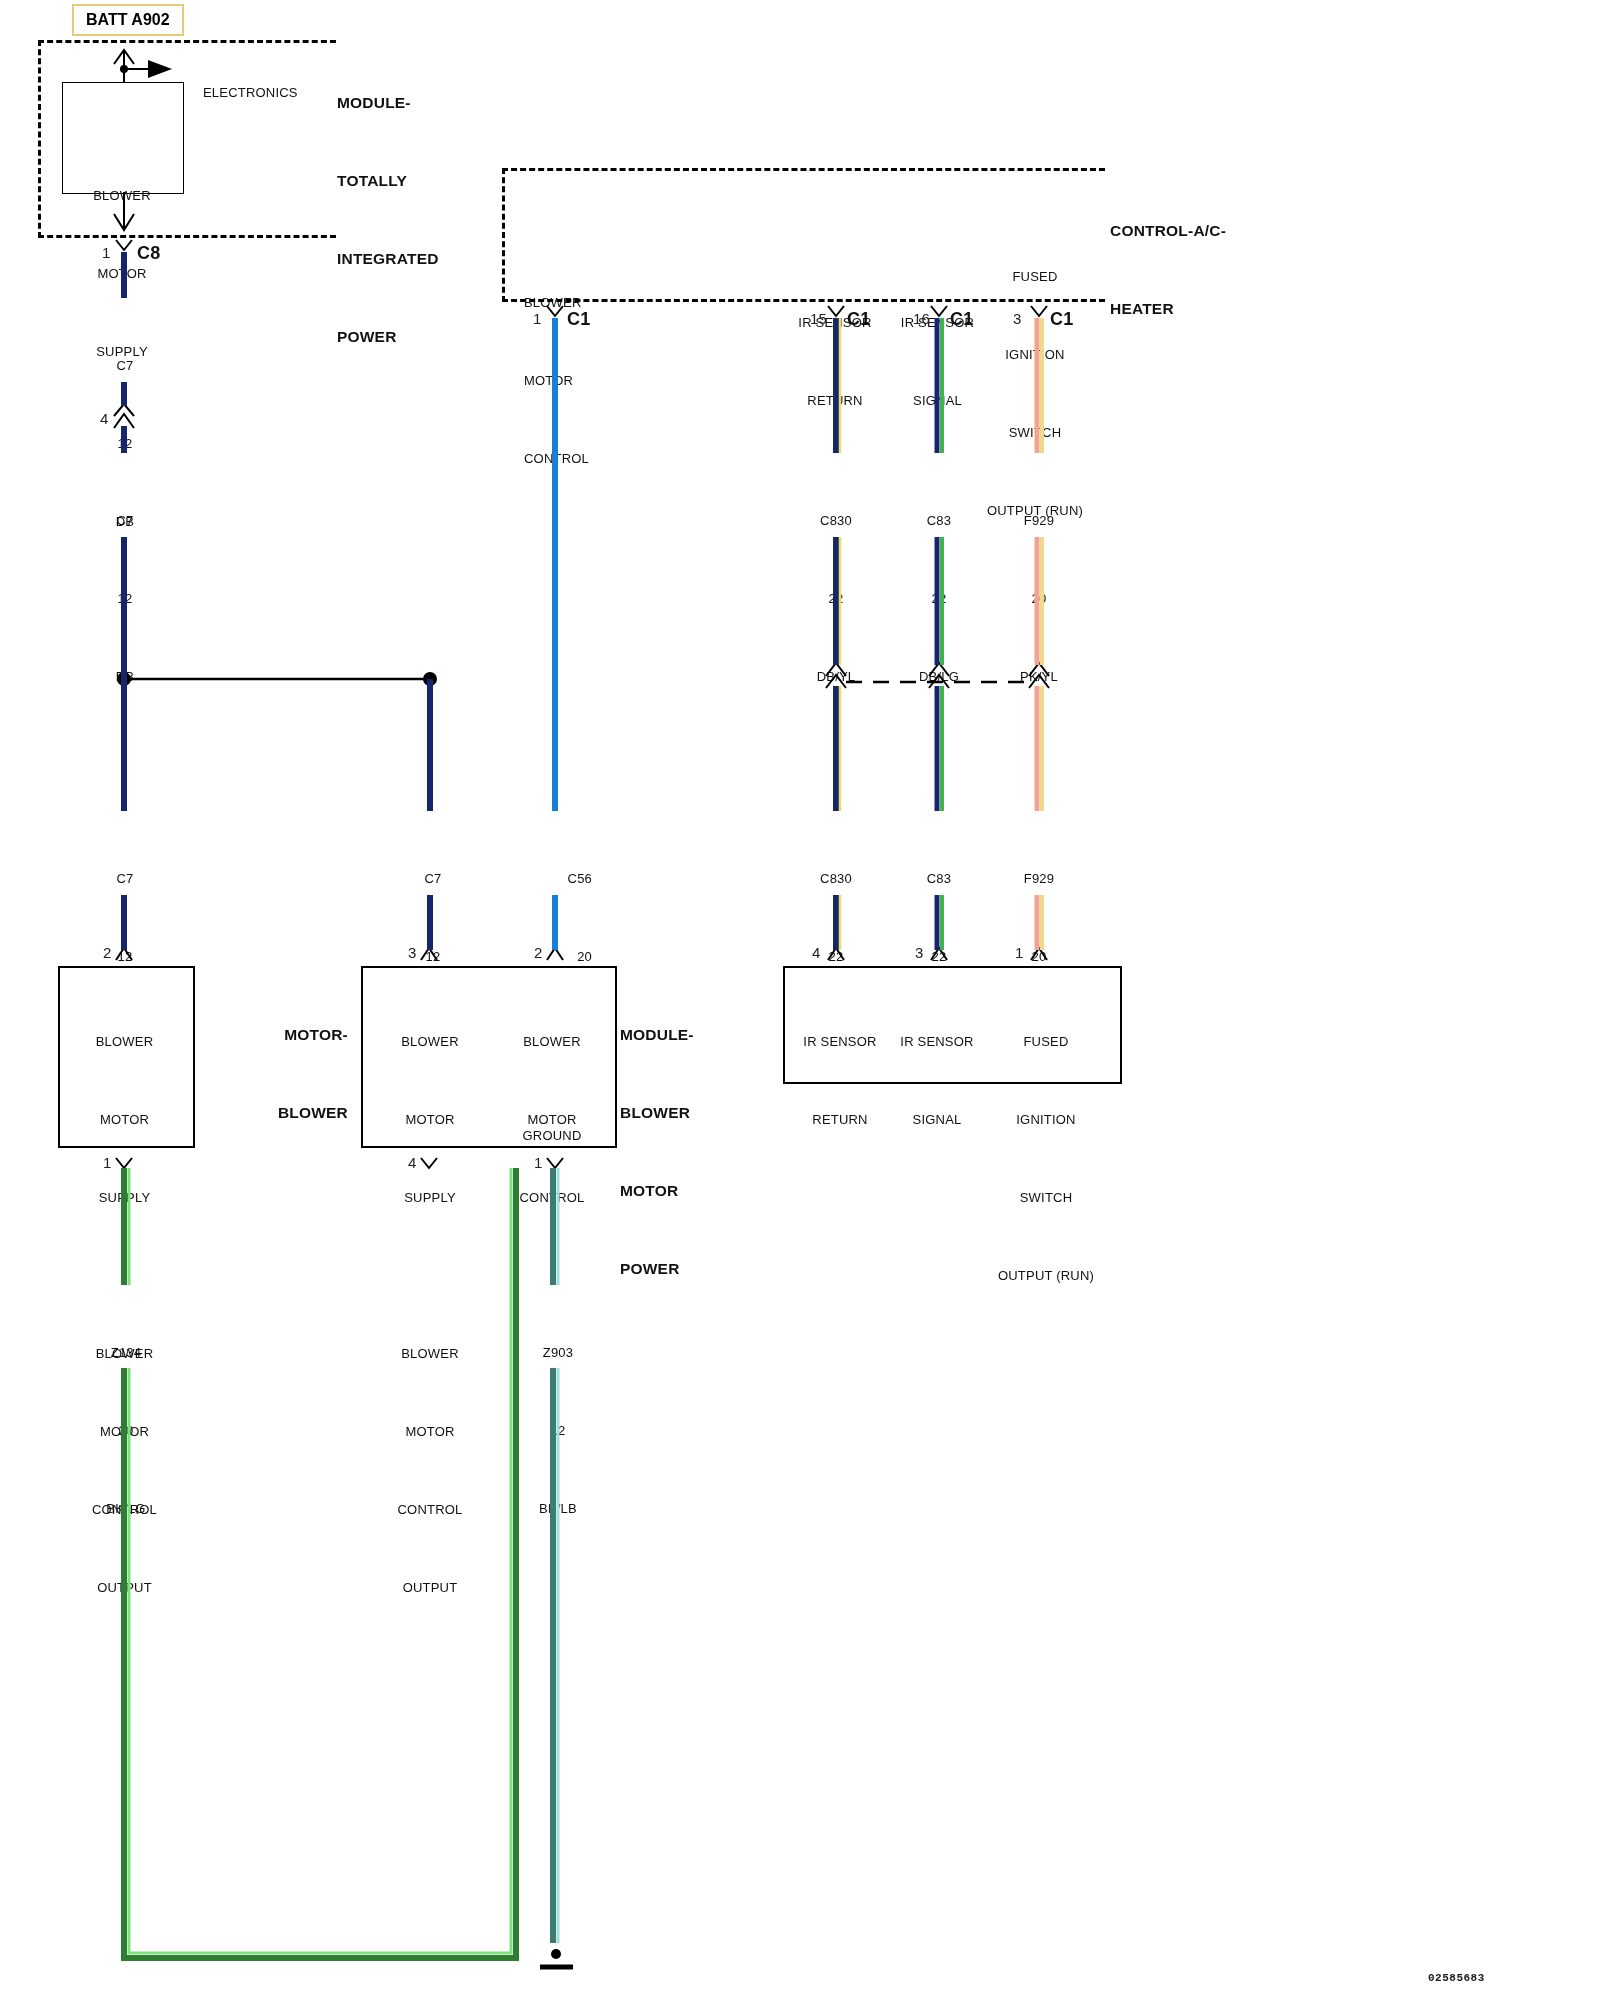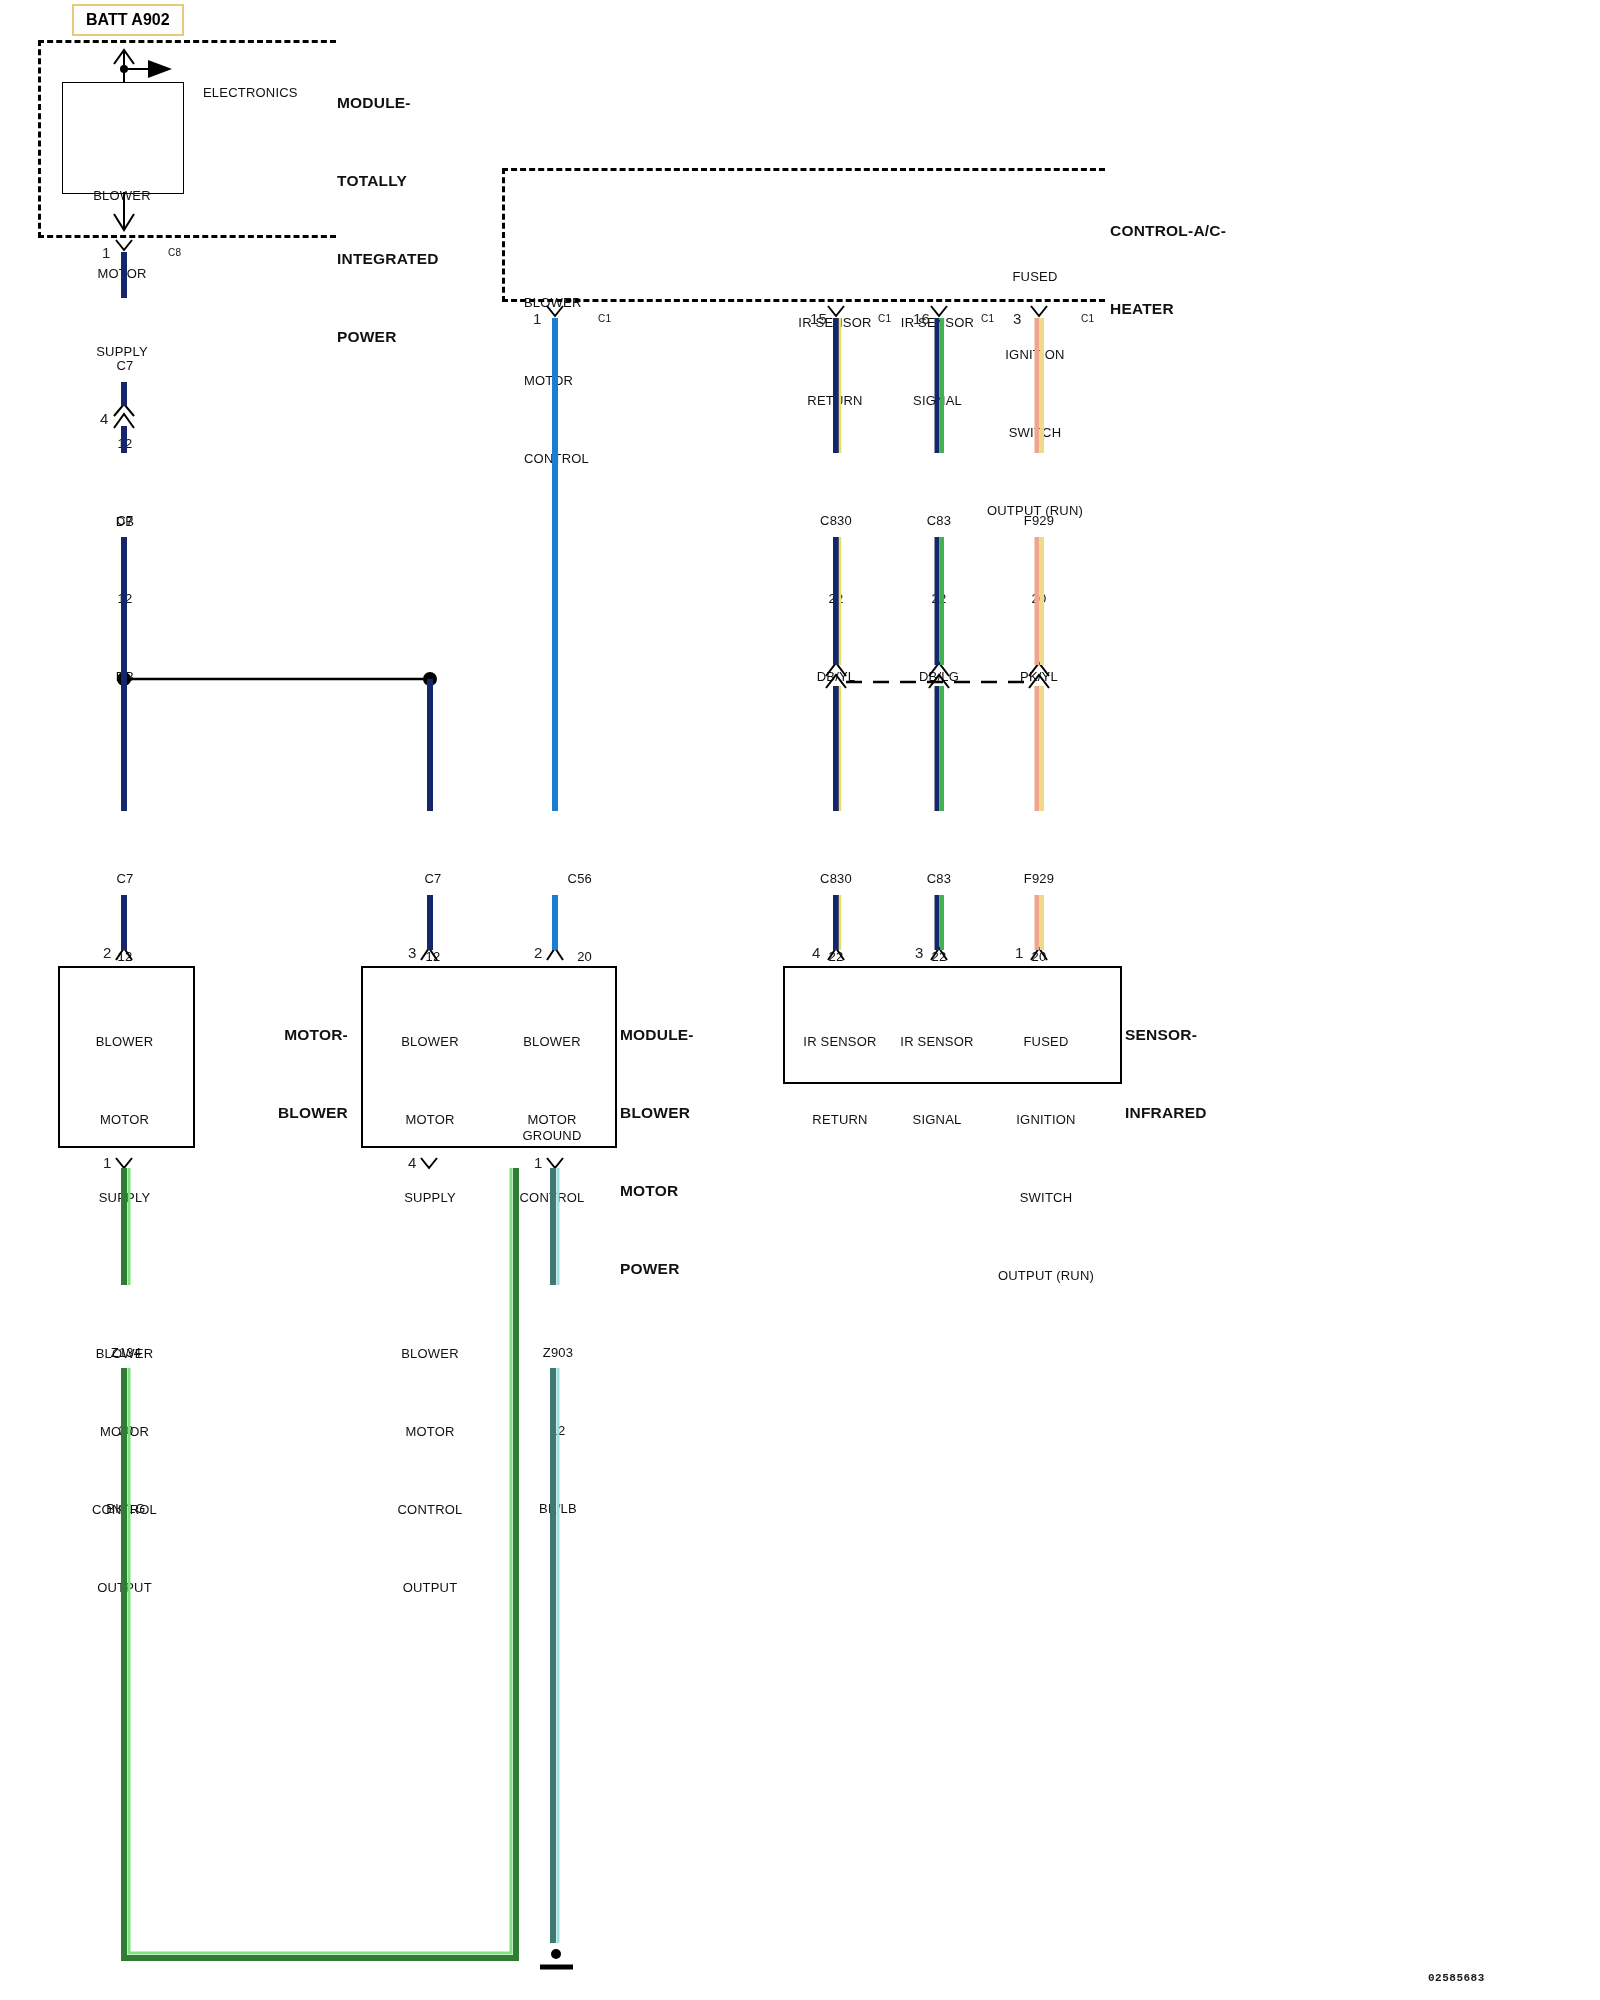--- a/index.html
+++ b/index.html
@@ -9,21 +9,21 @@
   .abs{position:absolute;}
   .txt{font-size:13px;line-height:26px;letter-spacing:.2px;white-space:pre;color:#111;}
   .bold{font-weight:bold;font-size:15.5px;}
   .ctr{text-align:center;}
   .battbox{border:2px solid #e8c97a;background:#fff;padding:5px 12px;
            font-weight:bold;font-size:16px;color:#000;}
   .solidbox{border:2.5px solid #000;background:#fff;}
   .thinbox{border:1.6px solid #000;background:#fff;}
   .dashbox{border:3px dashed #000;border-right:none;background:transparent;}
   .pinnum{font-size:15px;color:#222;}
-  .conn{font-weight:normal;font-size:10px;margin-left:31px;}
+  .conn{font-weight:bold;font-size:18px;}
   .idcode{font-family:"Liberation Mono", monospace;font-size:11px;font-weight:bold;letter-spacing:.5px;}
   svg{position:absolute;left:0;top:0;overflow:visible;}
 </style>
 </head>
 <body>
 
 <div id="canvas">
 
   <div class="abs battbox" style="left:72px;top:4px;">BATT A902</div>
 
@@ -203,24 +203,20 @@
   </div>
   <div class="abs txt ctr" style="left:887px;top:977px;width:100px;">
     <div>IR SENSOR</div>
     <div>SIGNAL</div>
   </div>
   <div class="abs txt ctr" style="left:982px;top:977px;width:128px;">
     <div>FUSED</div>
     <div>IGNITION</div>
     <div>SWITCH</div>
     <div>OUTPUT (RUN)</div>
-  </div>
-  <div class="abs txt bold" style="left:1125px;top:970px;width:160px;">
-    <div>SENSOR-</div>
-    <div>INFRARED</div>
   </div>
 
   <div class="abs txt ctr" style="left:90px;top:1288px;width:72px;">
     <div>Z134</div>
     <div>20</div>
     <div>BK/LG</div>
   </div>
   <div class="abs txt ctr" style="left:522px;top:1288px;width:72px;">
     <div>Z903</div>
     <div>12</div>

